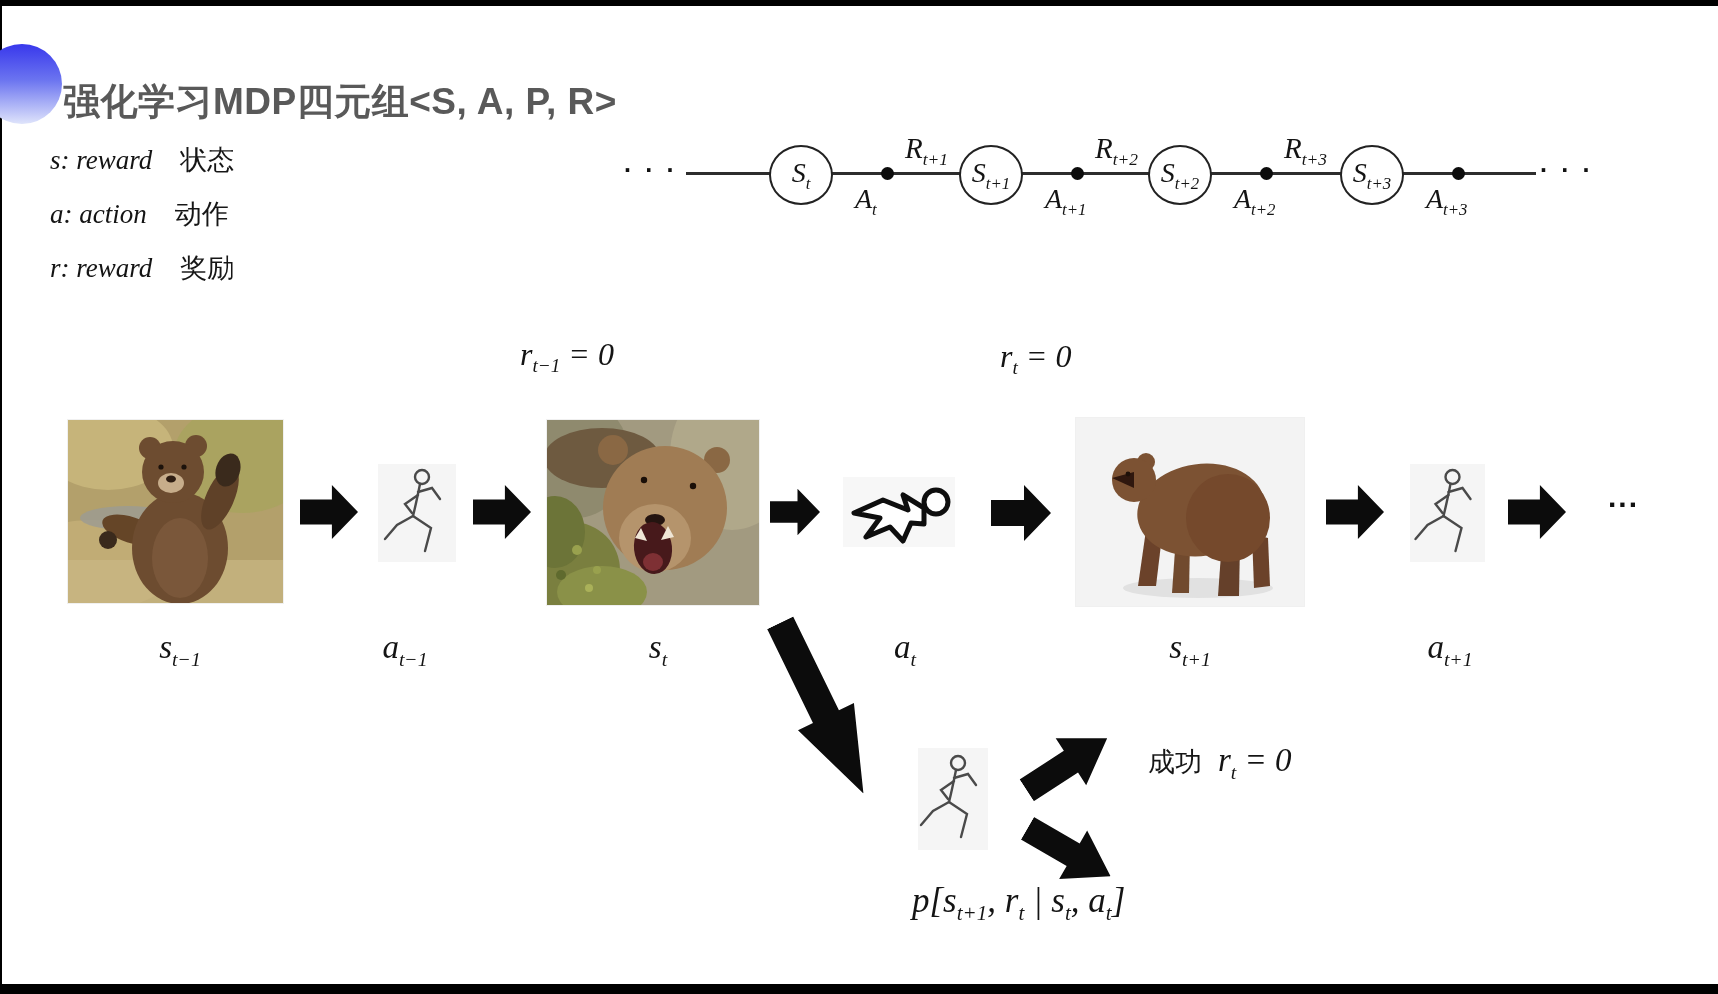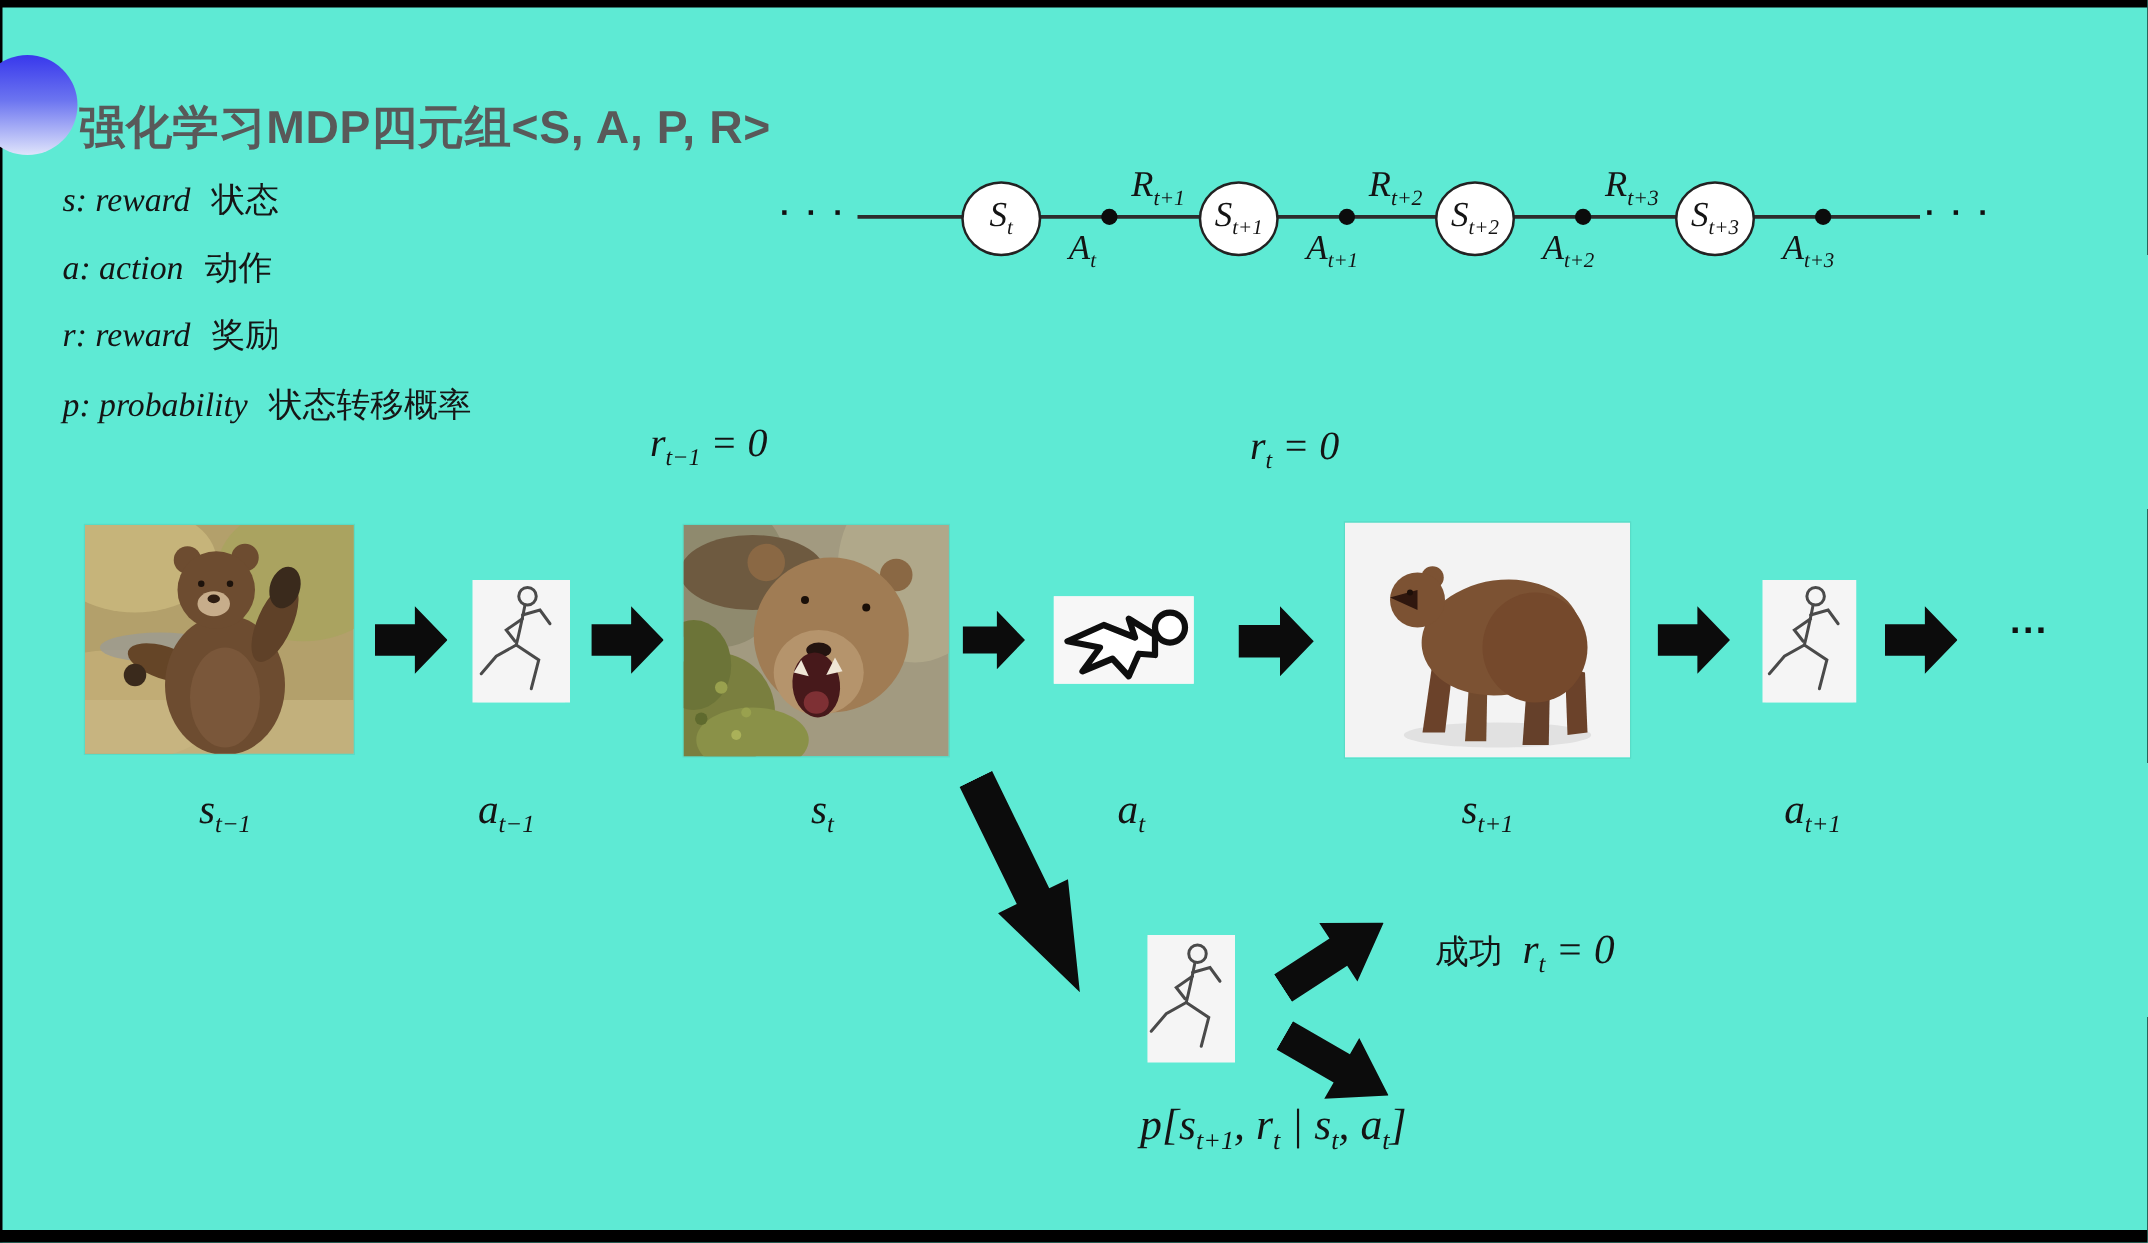--- a/index.html
+++ b/index.html
@@ -1,27 +1,27 @@
 <!DOCTYPE html>
 <html><head>
 <meta charset="utf-8">
 <style>
   html,body{margin:0;padding:0;background:#000;}
-  .canvas{position:relative;width:1718px;height:994px;background:#5eead4;overflow:hidden;
+  .canvas{position:relative;width:1718px;height:994px;background:#ffffff;overflow:hidden;
           font-family:"Liberation Sans",sans-serif;color:#111;}
   .bar{position:absolute;background:#000;}
   
   .ornament{position:absolute;left:-18px;top:44px;width:80px;height:80px;border-radius:50%;
             background:linear-gradient(180deg,#3838ec 0%,#6b74f0 45%,#dfe4fb 100%);}
   .title{position:absolute;left:63px;top:52px;font-size:37px;font-weight:600;color:#595959;letter-spacing:.5px;}
   
   .def-row{position:absolute;left:50px;font-size:27px;white-space:nowrap;}
   .math{font-family:"Liberation Serif",serif;font-style:italic;color:#141414;}
   .math sub{font-size:.6em;}
-  .def-row .cn{font-family:"Liberation Sans",sans-serif;font-style:normal;margin-left:17px;color:#161616;}
+  .def-row .cn{font-family:"Liberation Sans",sans-serif;font-style:normal;margin-left:28px;color:#161616;}
   
   .chain{position:absolute;left:624px;top:138px;width:980px;height:86px;}
   .chain-line{position:absolute;top:34px;height:2.6px;background:#2d2d2d;}
   .chain-ellipsis{position:absolute;top:18px;font-size:25px;font-weight:bold;letter-spacing:3px;color:#111;}
   .state-circle{position:absolute;top:7px;width:60px;height:56px;border:2.6px solid #222;border-radius:50%;
                 background:#fff;display:flex;align-items:center;justify-content:center;font-size:28px;}
   .chain-dot{position:absolute;top:29px;width:13px;height:13px;border-radius:50%;background:#0c0c0c;}
   .chain-R{position:absolute;top:-6px;font-size:29px;}
   .chain-A{position:absolute;top:45px;font-size:28px;}
   
@@ -70,23 +70,20 @@
   <h1 class="title">强化学习MDP四元组&lt;S, A, P, R&gt;</h1>
 
   <div class="def-row" style="top:142px">
     <span class="math"><span>s:</span> <span>reward</span></span><span class="cn">状态</span>
   </div>
   <div class="def-row" style="top:196px">
     <span class="math"><span>a:</span> <span>action</span></span><span class="cn">动作</span>
   </div>
   <div class="def-row" style="top:250px">
     <span class="math"><span>r:</span> <span>reward</span></span><span class="cn">奖励</span>
-  </div>
-  <div class="def-row" style="top:306px">
-    <span class="math"><span>p:</span> <span>probability</span></span><span class="cn">状态转移概率</span>
   </div>
 
   <div class="chain">
     <span class="chain-ellipsis" style="left:0">· · ·</span>
     <div class="chain-line" style="left:62px;width:850px"></div>
     <span class="chain-ellipsis" style="left:916px">· · ·</span>
 
     <div class="state-circle" style="left:145px">
       <span class="math"><span>S</span><sub>t</sub></span>
     </div>

